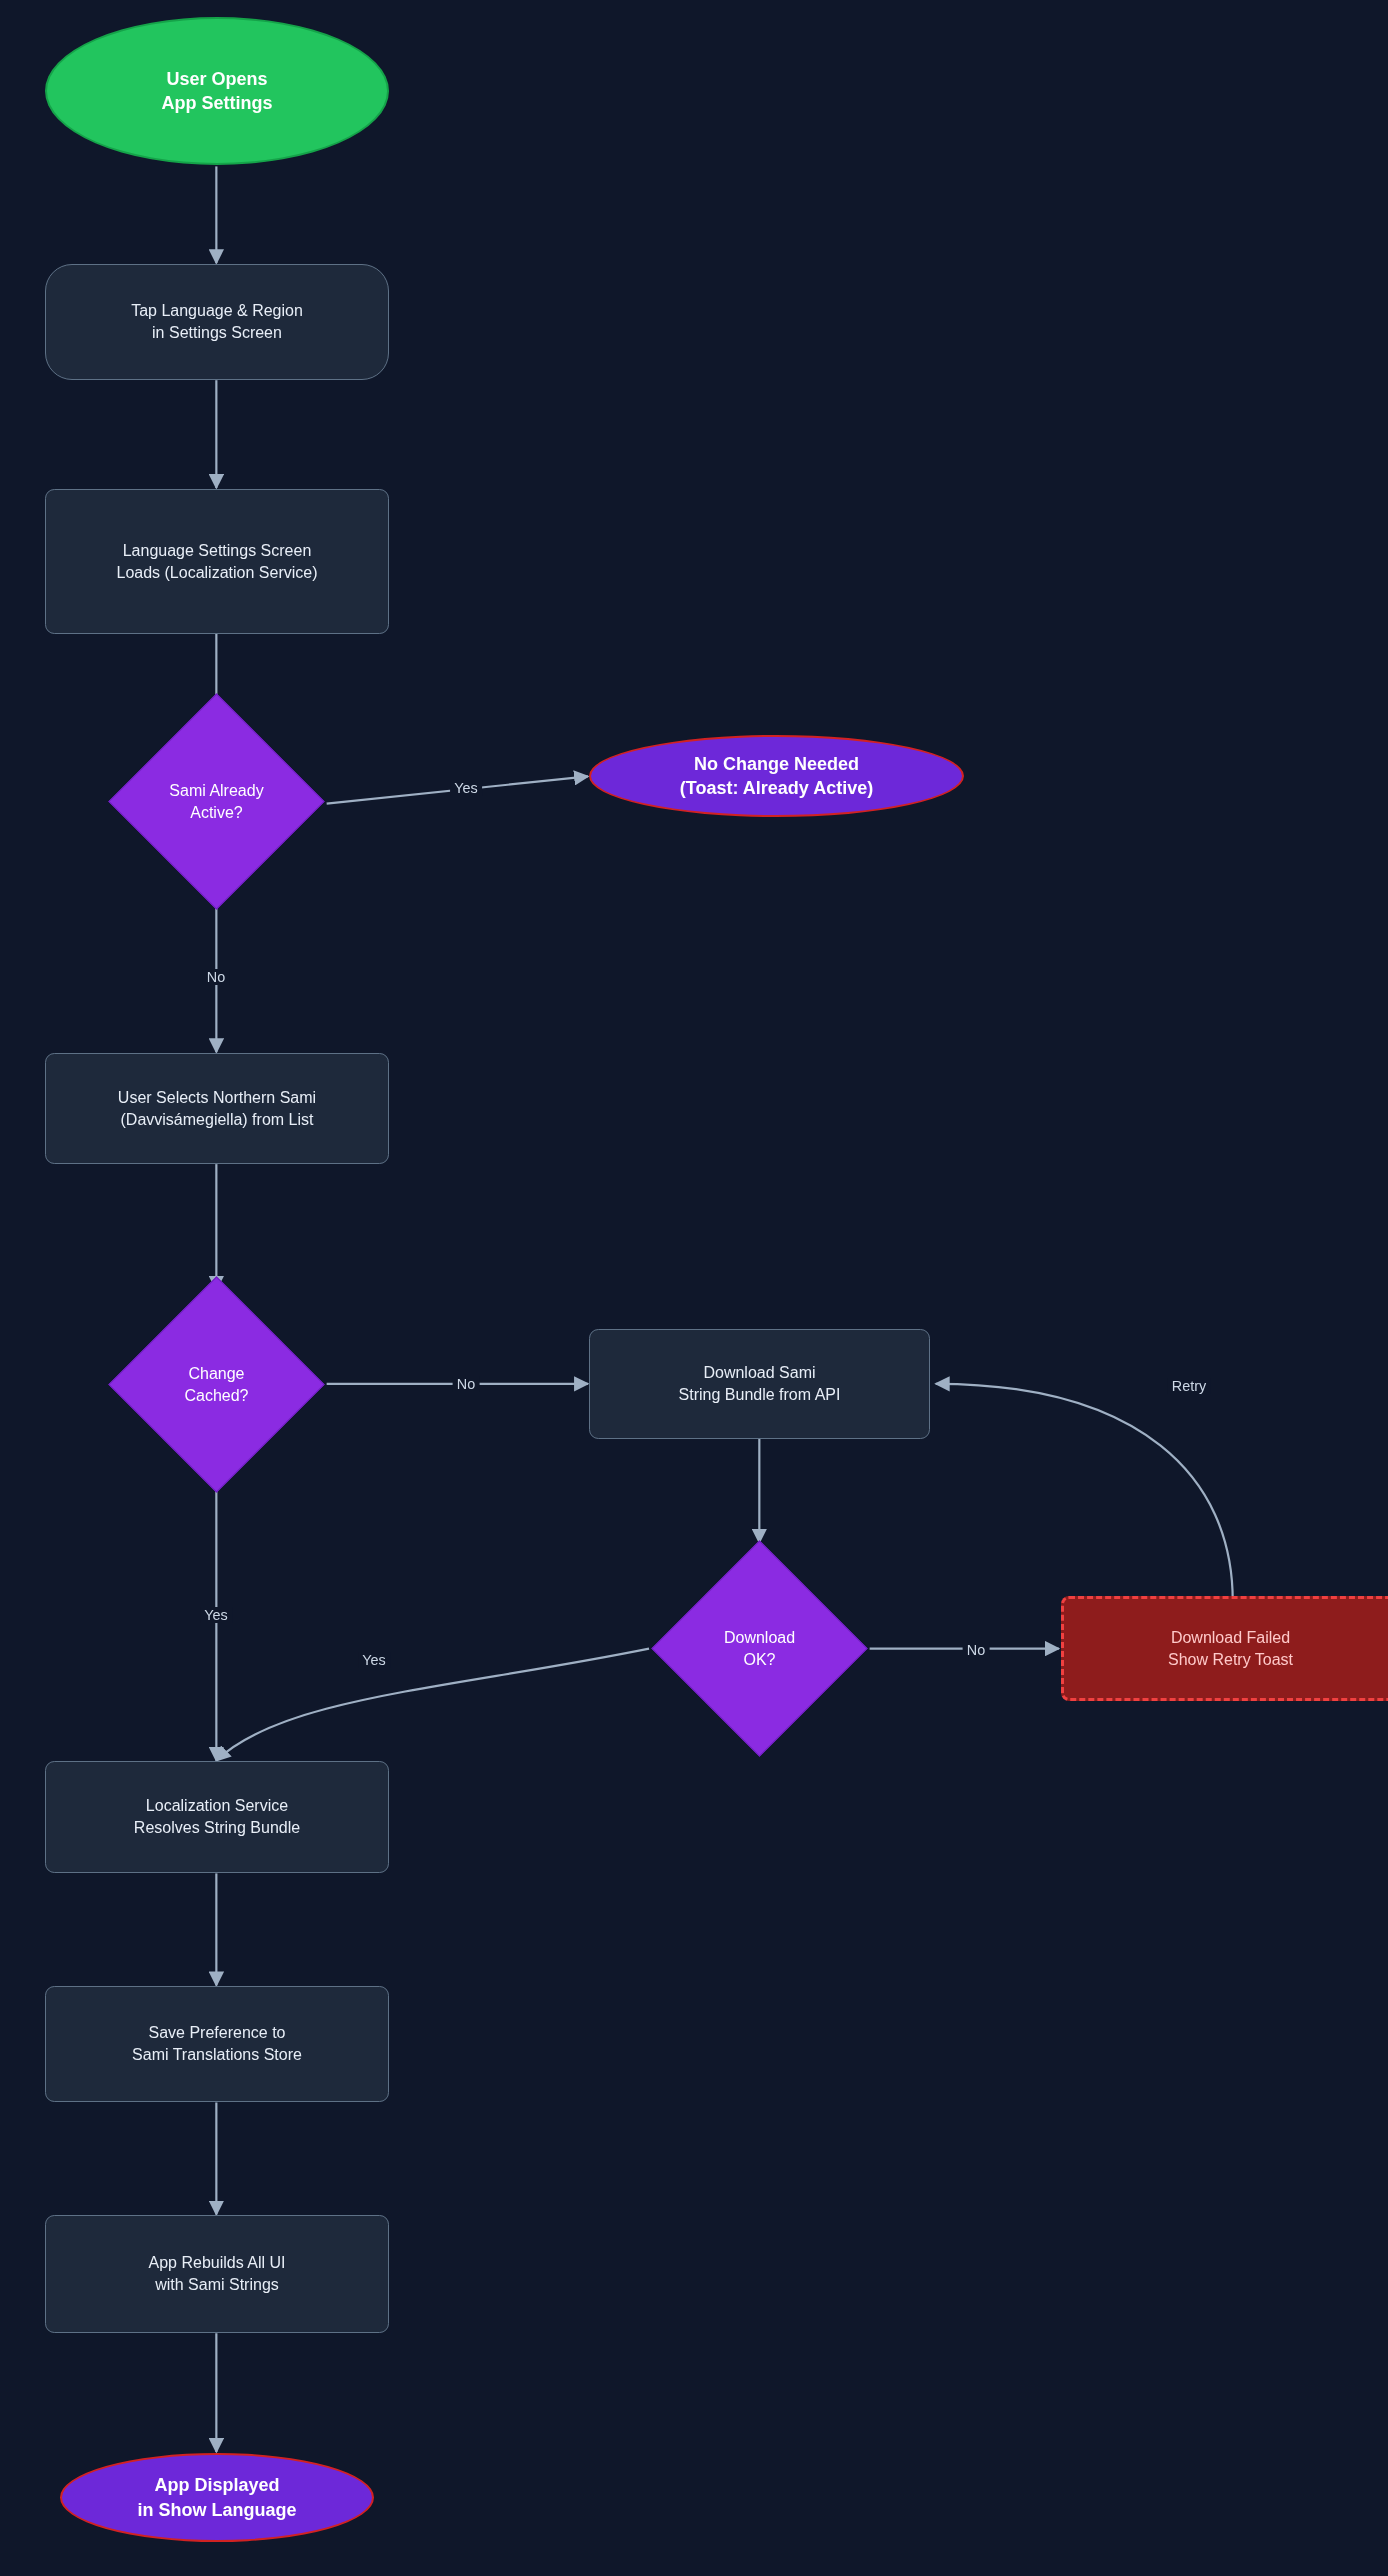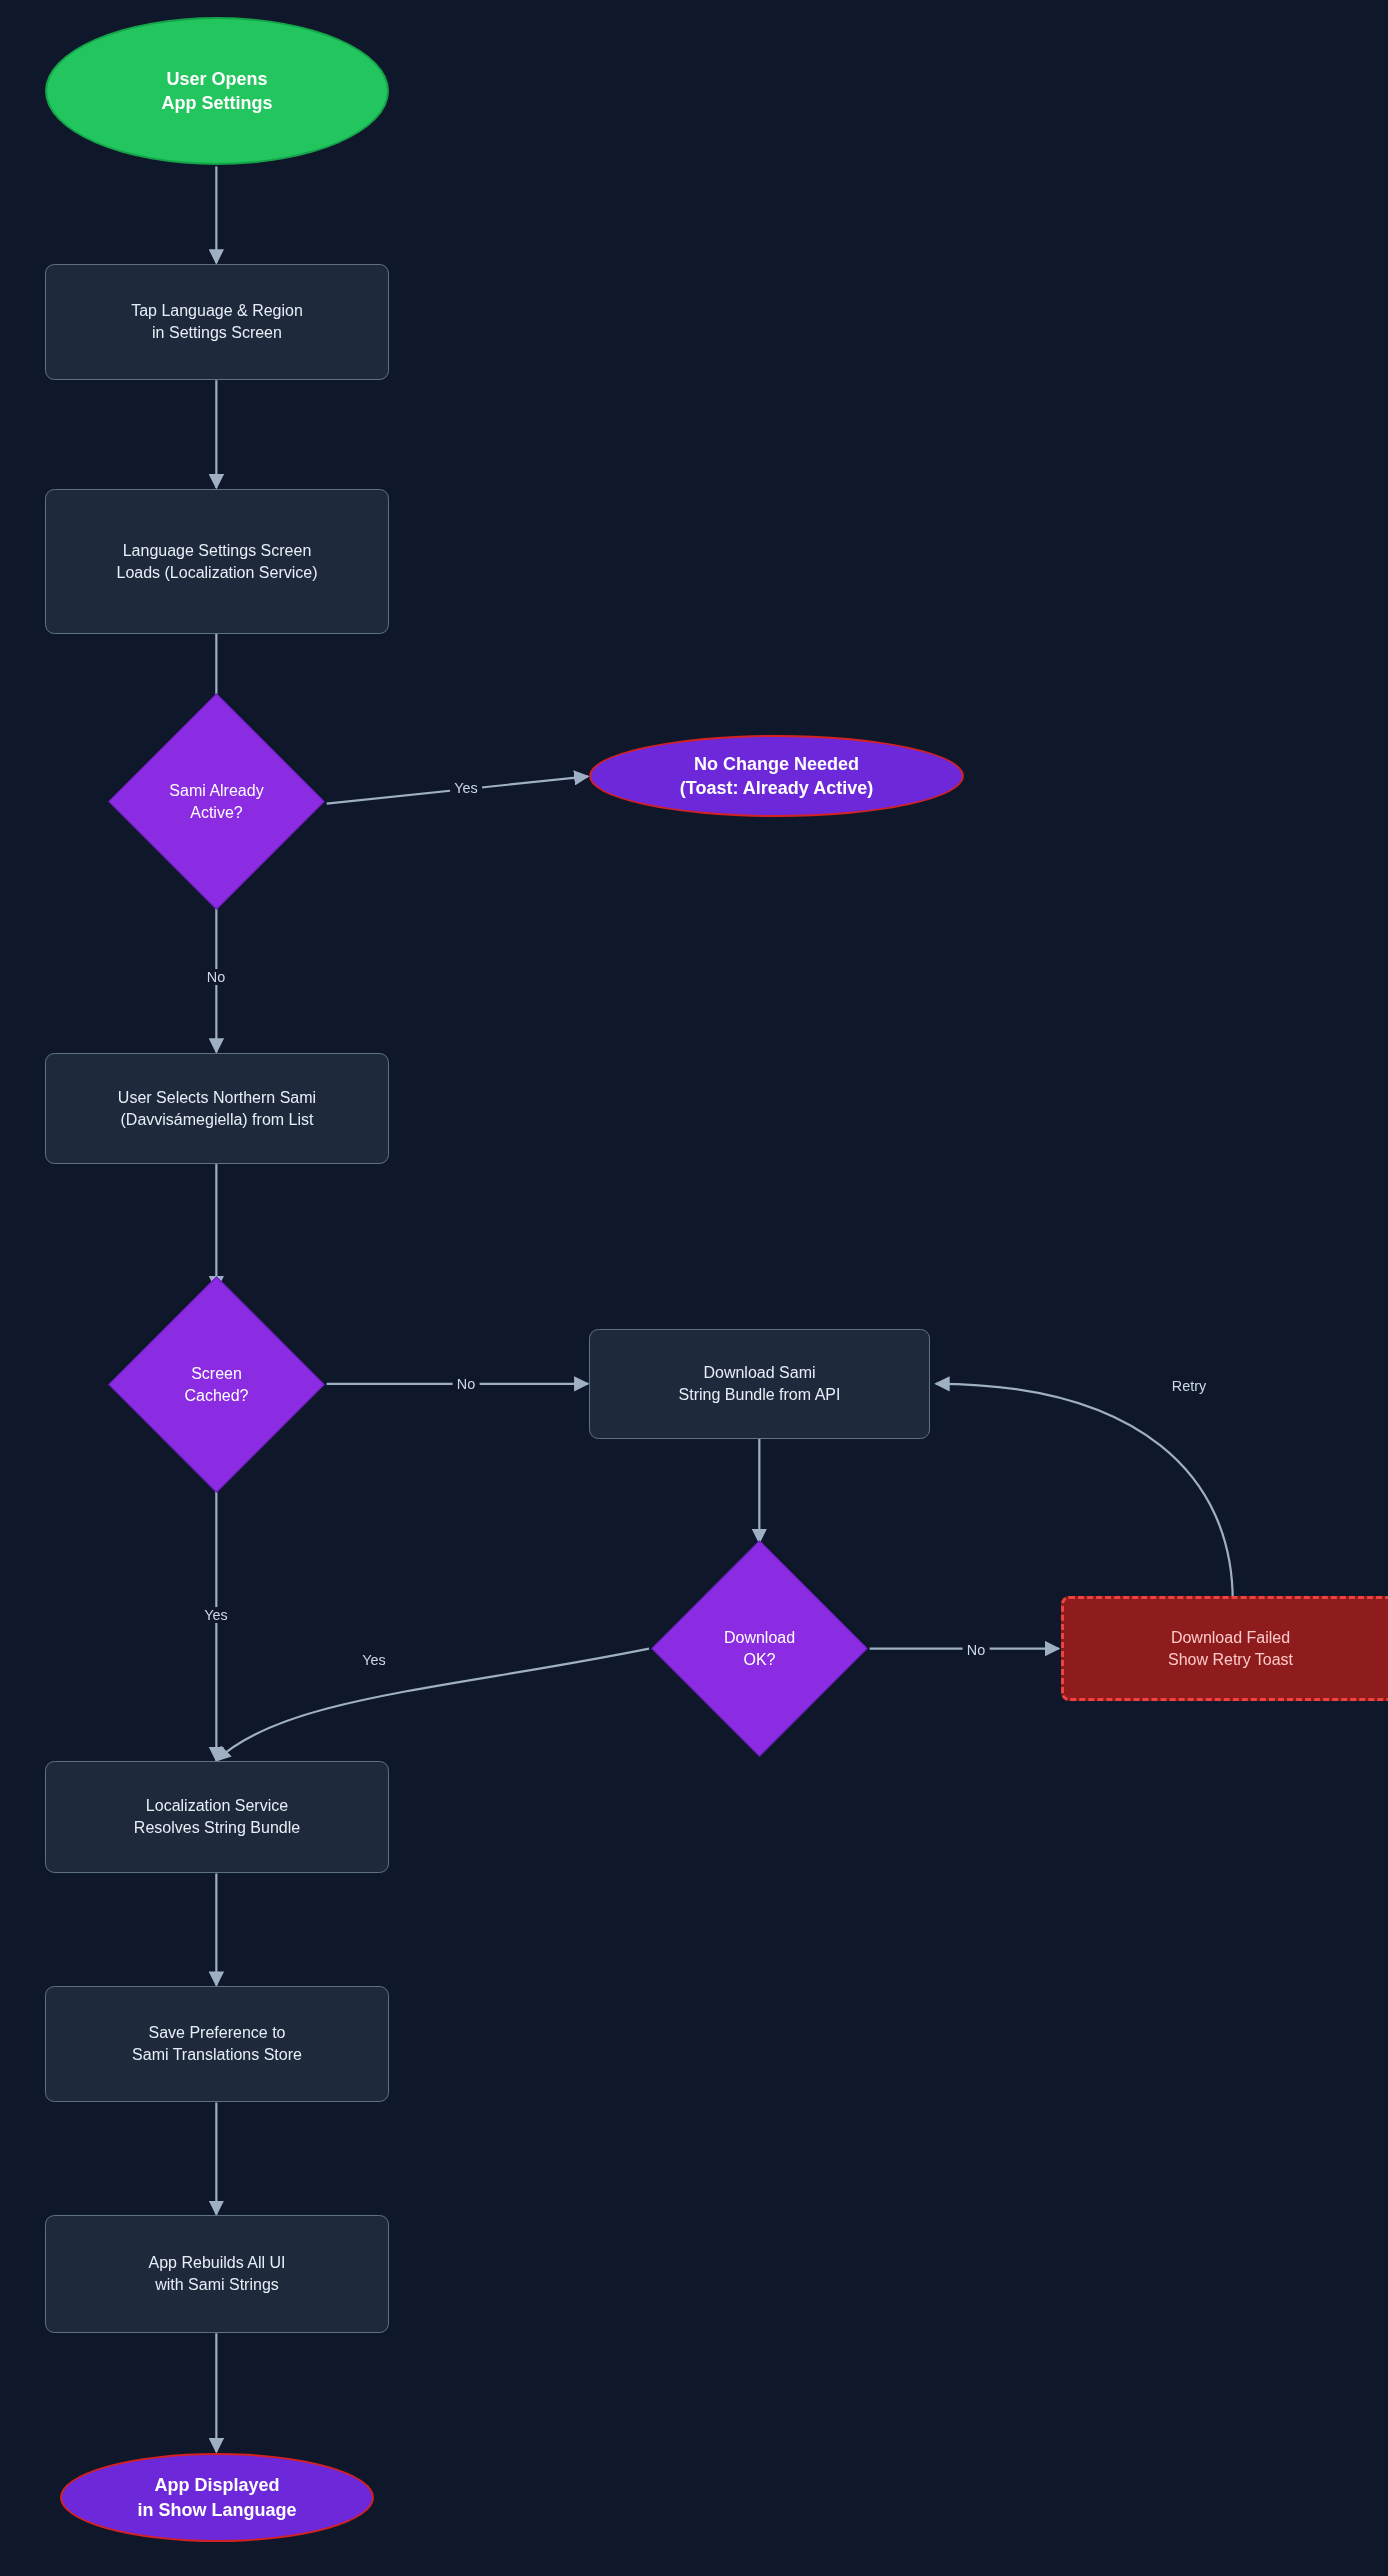--- a/index.html
+++ b/index.html
@@ -143,21 +143,21 @@
     </g>
   </svg>
 
   <div class="node terminal terminal-start" style="left:17px; top:17px; width:344px; height:148px;">
     <div>
       <span class="ln">User Opens</span>
       <span class="ln">App Settings</span>
     </div>
   </div>
 
-  <div class="node process" style="left:17px; top:264px; width:344px; height:116px;">
+  <div class="node process" style="left:17px; top:264px; width:344px; height:116px;border-radius:27px;">
     <div>
       <span class="ln">Tap Language &amp; Region</span>
       <span class="ln">in Settings Screen</span>
     </div>
   </div>
 
   <div class="node process" style="left:17px; top:489px; width:344px; height:145px;">
     <div>
       <span class="ln">Language Settings Screen</span>
       <span class="ln">Loads (Localization Service)</span>
@@ -182,21 +182,21 @@
   <div class="node process" style="left:17px; top:1053px; width:344px; height:111px;">
     <div>
       <span class="ln">User Selects Northern Sami</span>
       <span class="ln">(Davvisámegiella) from List</span>
     </div>
   </div>
 
   <div class="node decision" style="left:112px; top:1308px; width:153px; height:153px;">
     <div class="diamond-shape"></div>
     <div class="diamond-label">
-      <span class="ln">Screen</span>
+      <span class="ln">Change</span>
       <span class="ln">Cached?</span>
     </div>
   </div>
 
   <div class="node process" style="left:561px; top:1329px; width:341px; height:110px;">
     <div>
       <span class="ln">Download Sami</span>
       <span class="ln">String Bundle from API</span>
     </div>
   </div>

